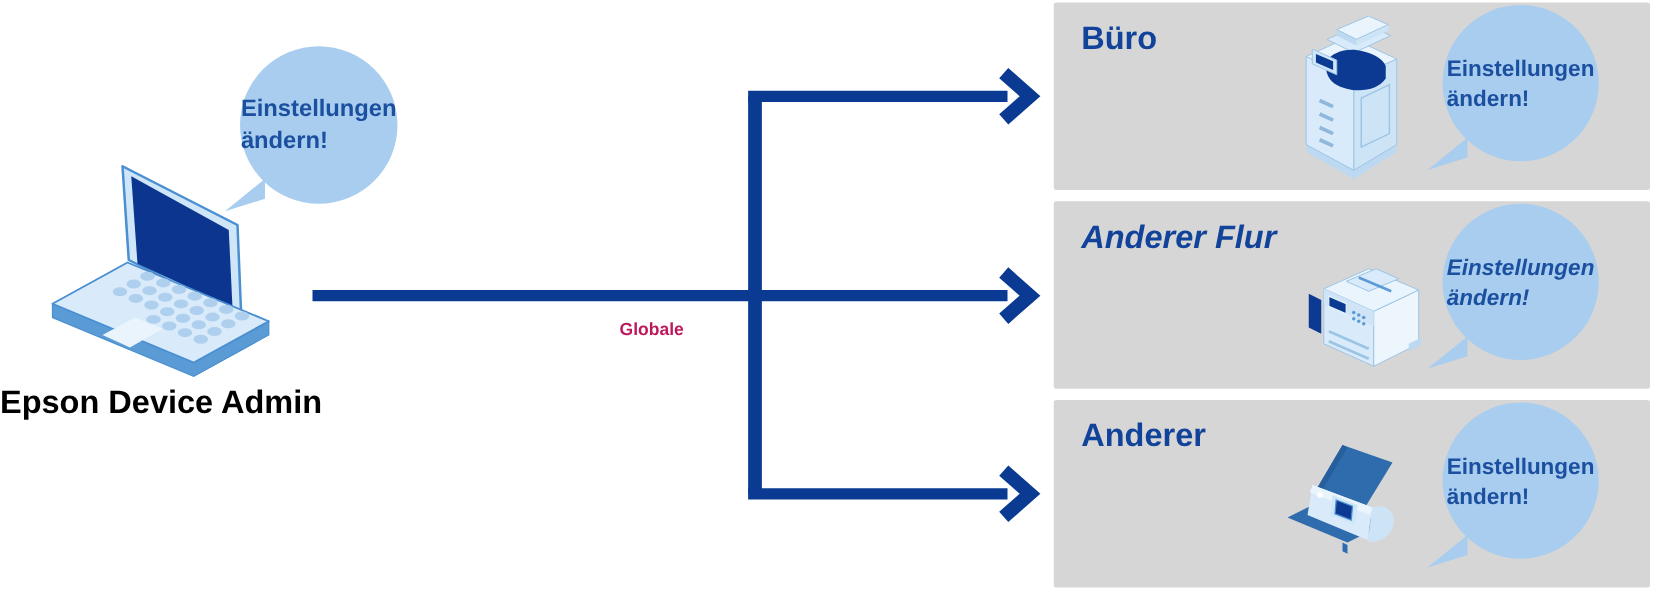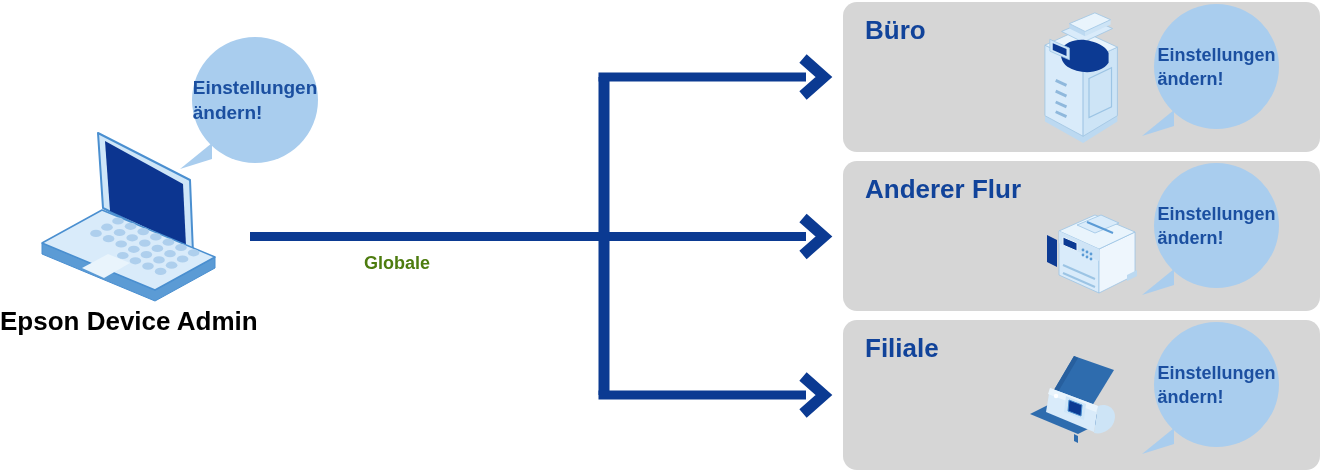--- a/index.html
+++ b/index.html
@@ -21,28 +21,28 @@
   
   .laptop{position:absolute;left:30px;top:122px;width:195px;height:180px;}
   .admin-label{
     position:absolute;left:0px;top:306px;width:245px;text-align:center;
     font-size:26px;font-weight:700;color:#000000;white-space:nowrap;
   }
   
   .arrows{position:absolute;left:0;top:0;width:1323px;height:472px;}
   .arrows path{stroke:#0b3a92;fill:none;}
   .flow-label{
-    position:absolute;left:247px;top:250px;width:300px;text-align:center;
-    font-size:18px;line-height:27px;font-weight:700;color:#4d7c0f;
+    position:absolute;left:247px;top:250px;width:300px;text-align:right;
+    font-size:14px;line-height:27px;font-weight:700;color:#be185d;
   }
   .flow-label span{display:block;}
   
-  .loc-box{position:absolute;left:843px;width:477px;height:150px;background:#d6d6d6;border-radius:14px;}
+  .loc-box{position:absolute;left:843px;width:477px;height:150px;background:#d6d6d6;border-radius:2px;}
   .loc-1{top:2px;}
-  .loc-2{top:161px;}
+  .loc-2{top:161px;font-style:italic;}
   .loc-3{top:320px;}
   .loc-title{position:absolute;left:22px;top:13px;font-size:26px;font-weight:700;color:#11439a;}
   .device{position:absolute;}
   .device-copier{left:197px;top:4px;width:98px;height:142px;}
   .device-mfp{left:200px;top:44px;width:110px;height:100px;}
   .device-scanner{left:187px;top:24px;width:115px;height:112px;}
 </style>
 </head>
 <body>
 
@@ -177,21 +177,21 @@
         <polygon points="1,30 33,4 33,20"></polygon>
       </svg>
       <div class="bubble-text">
         <span>Einstellungen</span>
         <span>ändern!</span>
       </div>
     </div>
   </div>
 
   <div class="loc-box loc-3">
-    <div class="loc-title">Filiale</div>
+    <div class="loc-title">Anderer</div>
     <svg class="device device-scanner" viewBox="0 0 115 112">
       <polygon points="44,12 84,26 62,62 24,46" fill="#2e6cae"></polygon>
       <polygon points="44,12 48,14 28,48 24,46" fill="#275f9e"></polygon>
       <polygon points="0,70 48,90 78,75 30,55" fill="#2e6cae"></polygon>
       <polygon points="44,90 48,92 48,99 44,97" fill="#2e6cae"></polygon>
       <path d="M68,62 C80,58 88,68 84,78 C81,86 72,91 64,89 Z" fill="#cde4f6"></path>
       <polygon points="20,44 68,62 64,88 16,68" fill="#d9ebfa"></polygon>
       <polygon points="20,44 68,62 66,68 18,50" fill="#e9f4fc"></polygon>
       <polygon points="36,52 56,60 54,76 34,68" fill="#cfe6f8"></polygon>
       <polygon points="39,56 52,61 51,72 38,67" fill="#0c3a93" stroke="#4a8fd0" stroke-width="1"></polygon>

